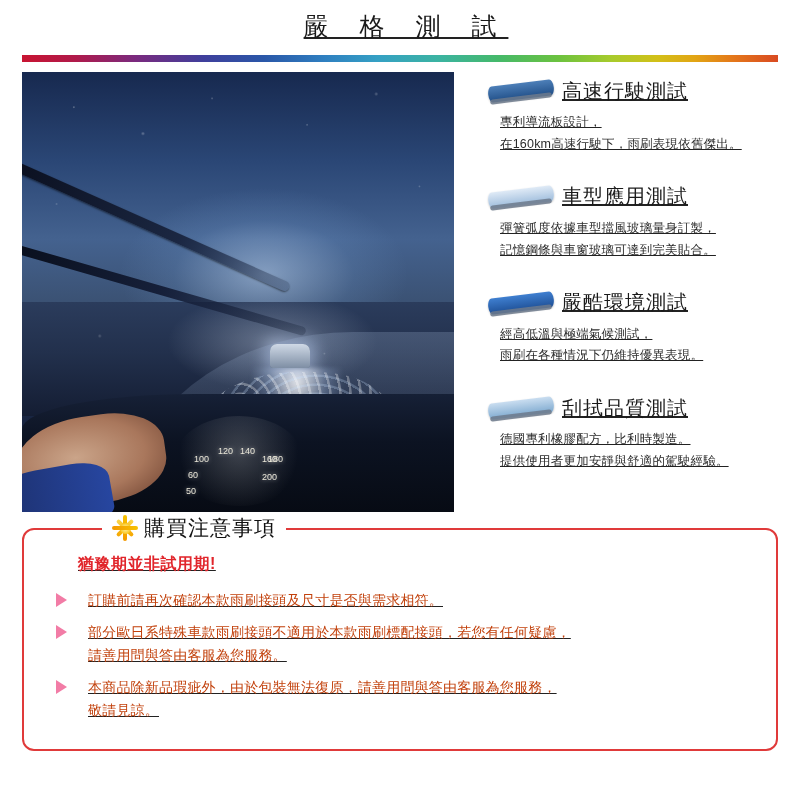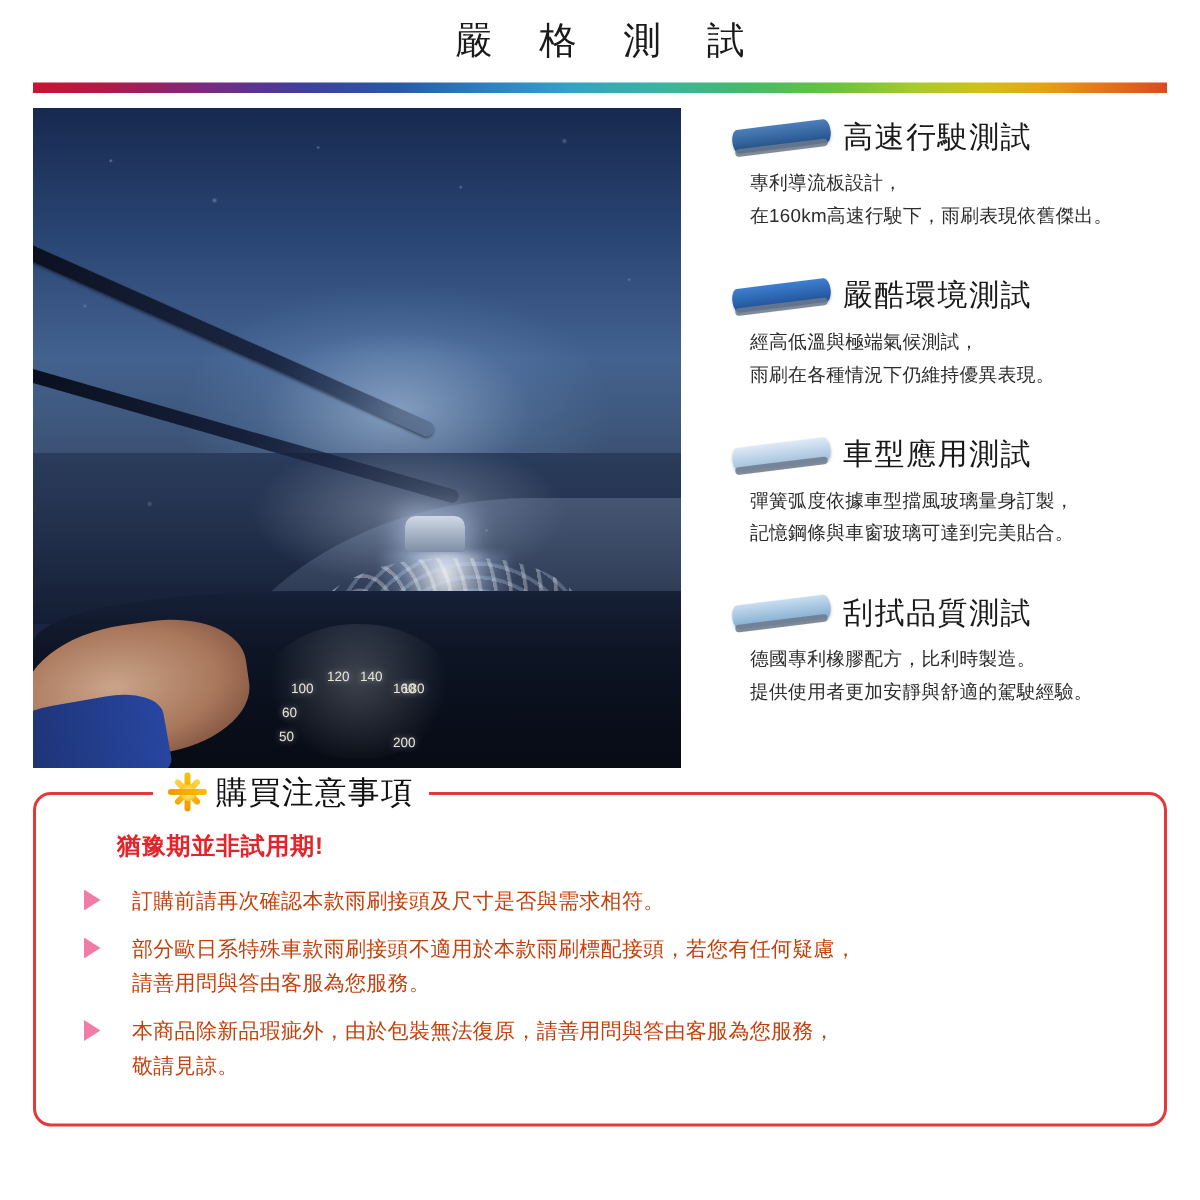--- a/index.html
+++ b/index.html
@@ -11,20 +11,21 @@
     height: 800px;
     background: #ffffff;
     font-family: "Liberation Sans", sans-serif;
     color: #222;
     overflow: hidden;
   }
   .page {
     position: relative;
     width: 800px;
     height: 621px;
+    text-decoration: underline;
   }
 
   
   .header {
     text-align: center;
     padding-top: 10px;
   }
   .header-cn {
     font-size: 25px;
     letter-spacing: 12px;
@@ -354,21 +355,21 @@
       <div class="ph-hand"></div>
       <div class="ph-sleeve"></div>
       <div class="ph-cluster"></div>
       <div class="ph-dialtext" style="left:172px; bottom:48px;">100</div>
       <div class="ph-dialtext" style="left:196px; bottom:56px;">120</div>
       <div class="ph-dialtext" style="left:218px; bottom:56px;">140</div>
       <div class="ph-dialtext" style="left:240px; bottom:48px;">160</div>
       <div class="ph-dialtext" style="left:166px; bottom:32px;">60</div>
       <div class="ph-dialtext" style="left:246px; bottom:48px;">180</div>
       <div class="ph-dialtext" style="left:164px; bottom:16px;">50</div>
-      <div class="ph-dialtext" style="left:240px; bottom:12px;">200</div>
+      <div class="ph-dialtext" style="left:240px; bottom:30px;">200</div>
     </div>
 
     <div class="features">
 
       <div class="feature">
         <div class="feature-head">
           <span class="blade-icon">
             <span class="blade-body" style="background:linear-gradient(to bottom,#4d7fb8,#1f4d86);"></span>
             <span class="blade-lip"></span>
           </span>
@@ -376,42 +377,42 @@
         </div>
         <div class="feature-desc">
           <div>專利導流板設計，</div>
           <div>在160km高速行駛下，雨刷表現依舊傑出。</div>
         </div>
       </div>
 
       <div class="feature">
         <div class="feature-head">
           <span class="blade-icon">
+            <span class="blade-body" style="background:linear-gradient(to bottom,#dfeaf6,#9cbbdb);"></span>
+            <span class="blade-lip"></span>
+          </span>
+          <span class="feature-title">車型應用測試</span>
+        </div>
+        <div class="feature-desc">
+          <div>彈簧弧度依據車型擋風玻璃量身訂製，</div>
+          <div>記憶鋼條與車窗玻璃可達到完美貼合。</div>
+        </div>
+      </div>
+
+      <div class="feature">
+        <div class="feature-head">
+          <span class="blade-icon">
             <span class="blade-body" style="background:linear-gradient(to bottom,#3f7fd0,#1d4e94);"></span>
             <span class="blade-lip"></span>
           </span>
           <span class="feature-title">嚴酷環境測試</span>
         </div>
         <div class="feature-desc">
           <div>經高低溫與極端氣候測試，</div>
           <div>雨刷在各種情況下仍維持優異表現。</div>
-        </div>
-      </div>
-
-      <div class="feature">
-        <div class="feature-head">
-          <span class="blade-icon">
-            <span class="blade-body" style="background:linear-gradient(to bottom,#dfeaf6,#9cbbdb);"></span>
-            <span class="blade-lip"></span>
-          </span>
-          <span class="feature-title">車型應用測試</span>
-        </div>
-        <div class="feature-desc">
-          <div>彈簧弧度依據車型擋風玻璃量身訂製，</div>
-          <div>記憶鋼條與車窗玻璃可達到完美貼合。</div>
         </div>
       </div>
 
       <div class="feature">
         <div class="feature-head">
           <span class="blade-icon">
             <span class="blade-body" style="background:linear-gradient(to bottom,#c9ddf0,#7da9cf);"></span>
             <span class="blade-lip"></span>
           </span>
           <span class="feature-title">刮拭品質測試</span>

